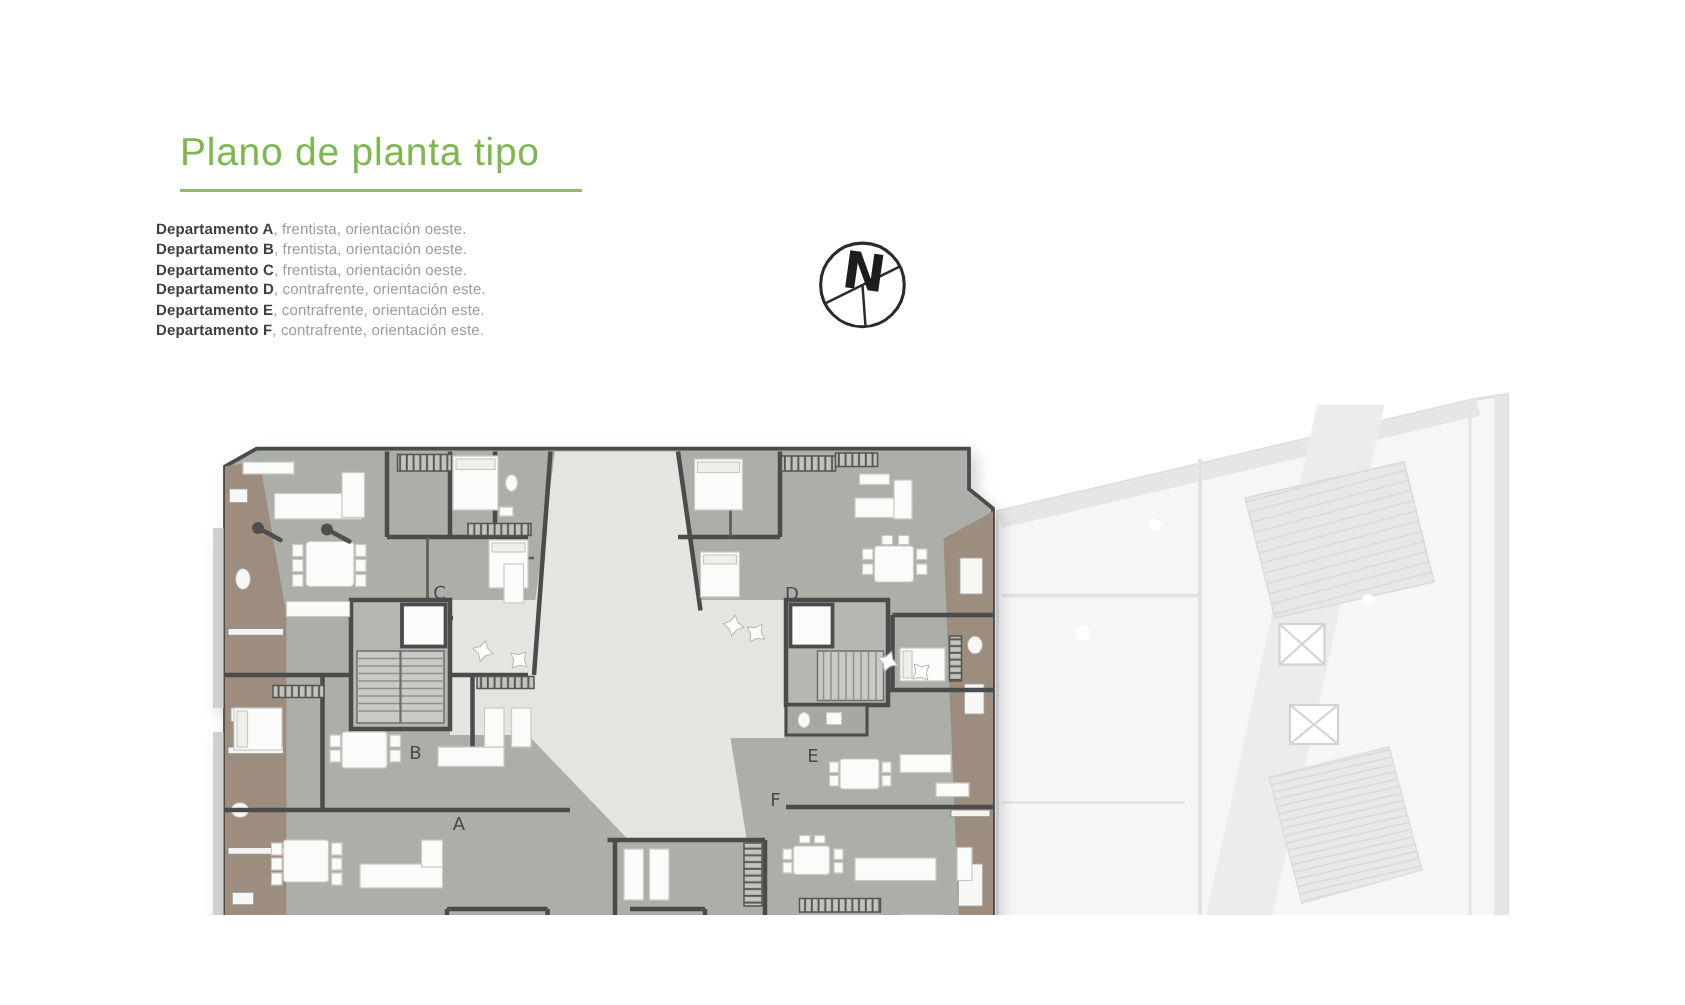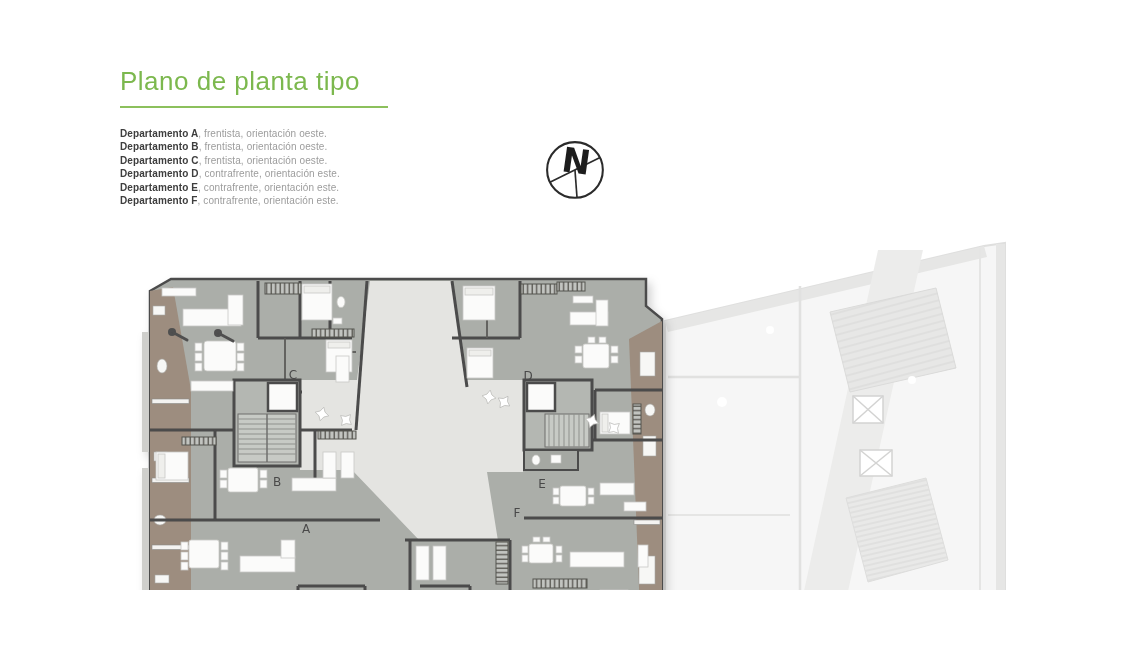--- a/index.html
+++ b/index.html
@@ -1,25 +1,26 @@
 <!DOCTYPE html>
 <html><head>
 <meta charset="utf-8">
 <style>
   html,body{margin:0;padding:0;background:#ffffff;}
   .page{
     position:relative;width:1123px;height:590px;background:#ffffff;overflow:hidden;
     font-family:"Liberation Sans",sans-serif;
+    margin-top:20px;
   }
   .page-title{
     position:absolute;left:120px;top:66px;margin:0;
     font-size:26px;font-weight:400;letter-spacing:.5px;color:#7cb84e;
     padding-bottom:9px;border-bottom:2px solid #8cc05c;width:268px;
   }
-  .legend{position:absolute;left:120px;top:127px;font-size:10px;line-height:13.4px;letter-spacing:.1px;}
+  .legend{position:absolute;left:104px;top:127px;font-size:10px;line-height:13.4px;letter-spacing:.1px;}
   .legend-name{font-weight:bold;color:#3e3e3e;}
   .legend-desc{color:#9c9c9c;}
   .compass{position:absolute;left:544px;top:139px;width:64px;height:64px;}
   .plan{position:absolute;left:0;top:0;}
   .unit-label{font-family:"DejaVu Sans","Liberation Sans",sans-serif;font-size:12px;fill:#4a4a4a;}
 </style>
 </head>
 <body>
 
 <div class="page">

